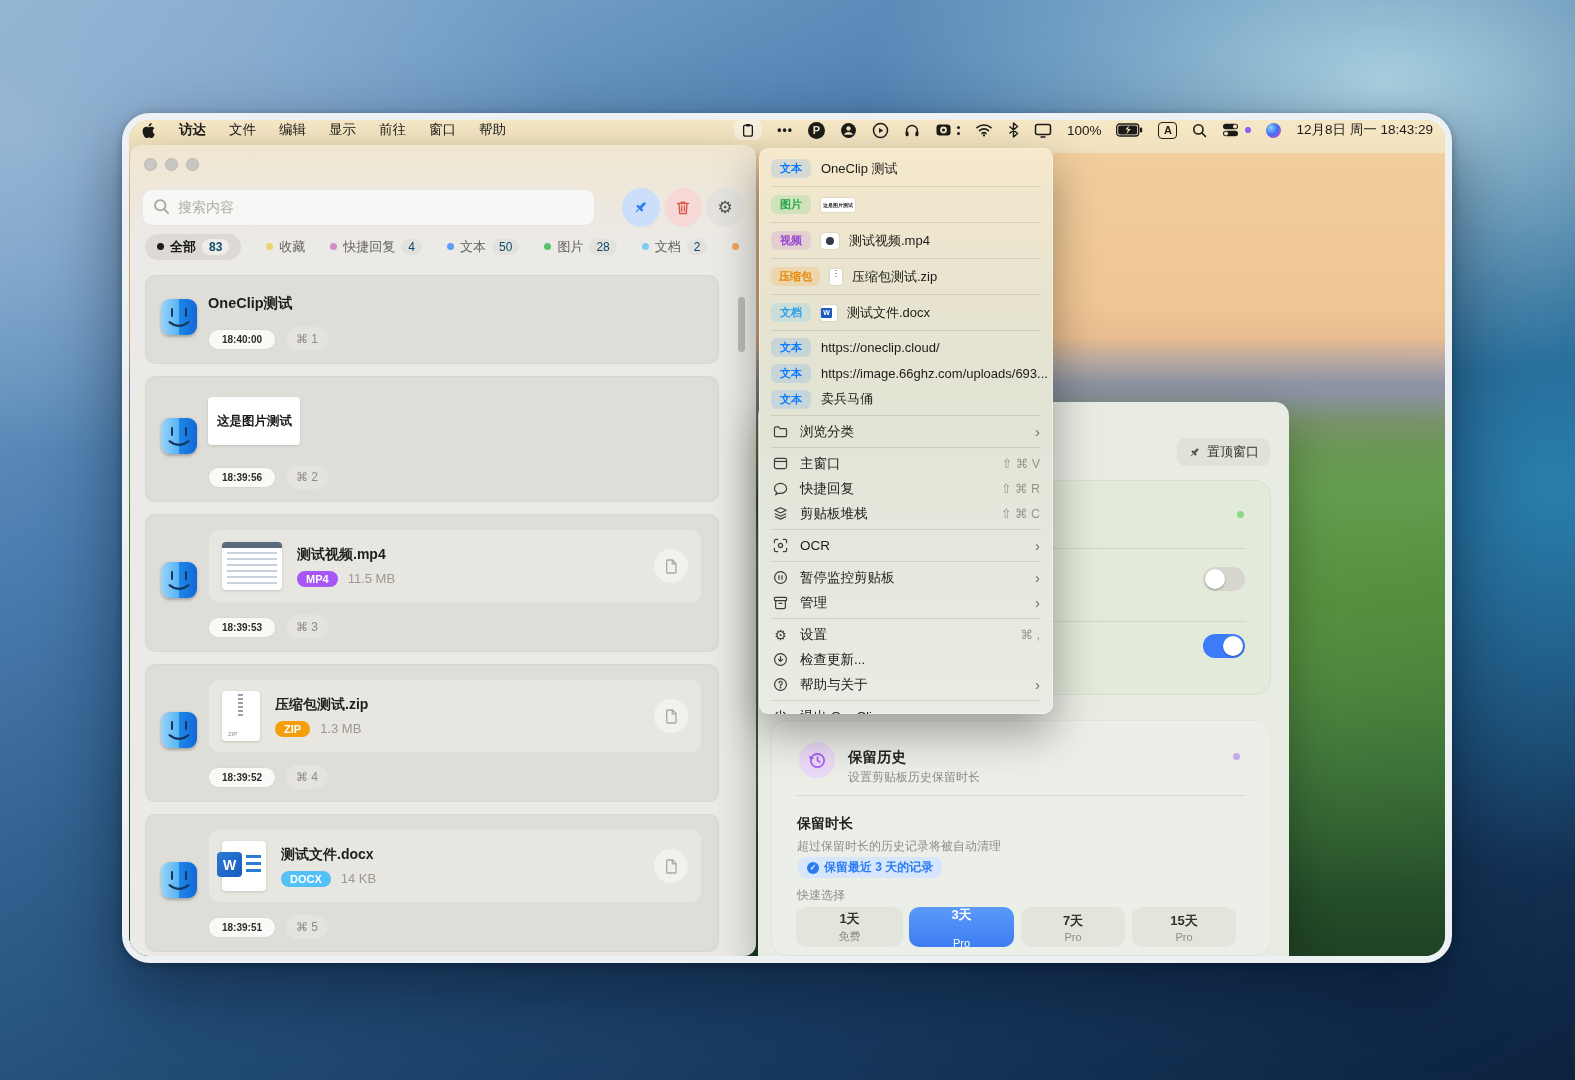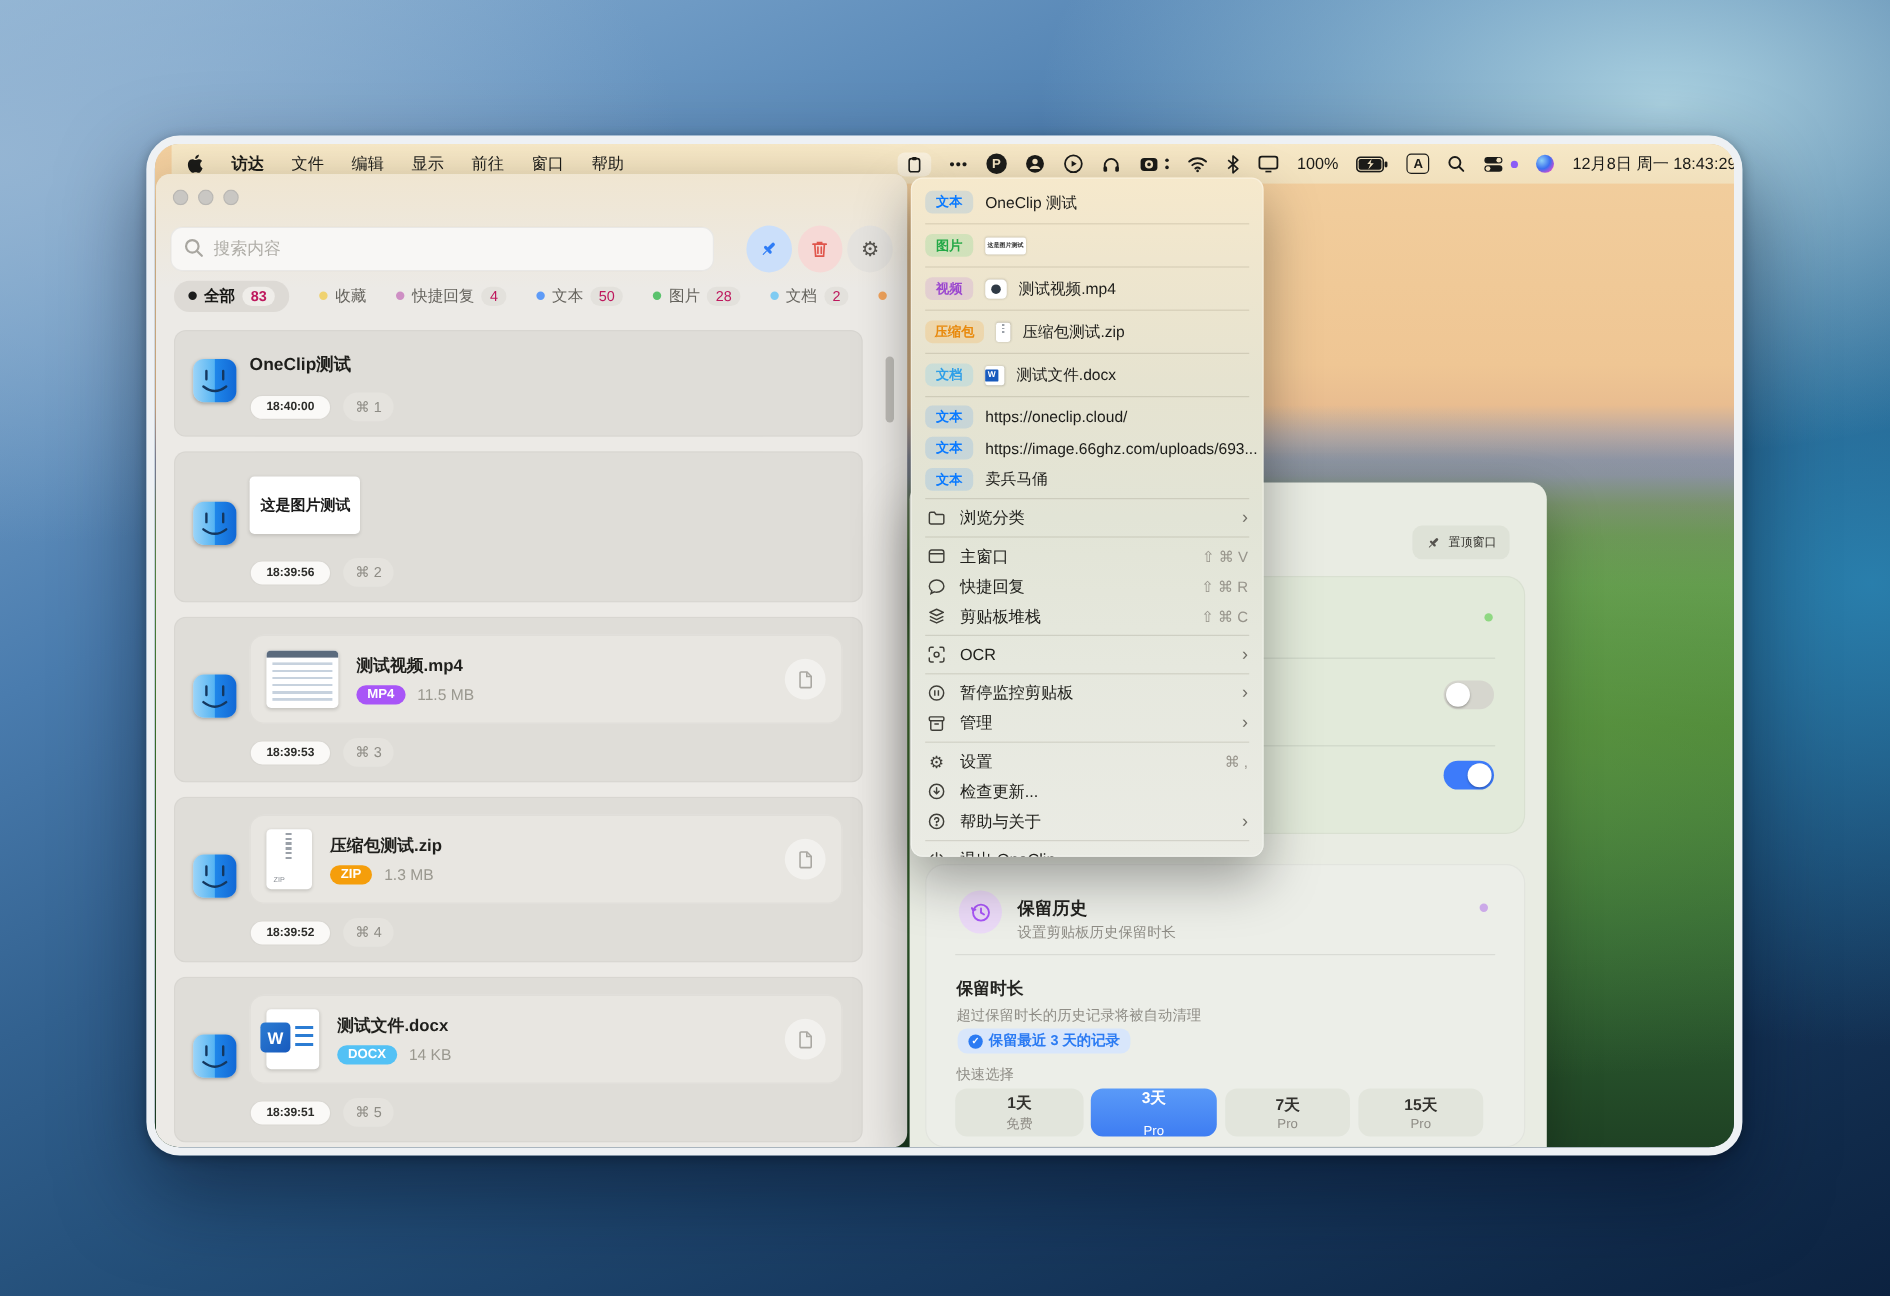--- a/index.html
+++ b/index.html
@@ -18,22 +18,22 @@
     border:7px solid #EEF1F4; border-radius:28px;
     box-shadow:0 30px 70px rgba(4,14,34,.5), 0 2px 10px rgba(0,0,0,.3); }
   .screen { position:relative; width:100%; height:100%; border-radius:20px; overflow:hidden; }
   .wallpaper { position:absolute; inset:0;
     background:
       radial-gradient(60% 10% at 46% 46%, rgba(25,55,28,.5), rgba(25,55,28,0) 70%),
       radial-gradient(120% 55% at 72% 60%, rgba(118,168,88,.5), rgba(118,168,88,0) 62%),
       linear-gradient(180deg,#F2CF9F 0%,#F0C997 14%,#EFC694 22%,#E9BD90 26%,#B7A7A4 29%,#8F93A8 31.5%,#8B90A4 33%,#79906F 36%,#6A9457 39%,#5F9A4B 44%,#52903F 50%,#44822F 58%,#3A7631 67%,#2F6530 78%,#27522B 90%,#1F4224 100%); }
 
   
-  .menubar { position:absolute; left:14px; top:0; width:100%; height:33px;
-    background:linear-gradient(180deg,#F6E8C7,#F1E0BC); display:flex; align-items:center;
+  .menubar { position:absolute; left:0; top:0; width:100%; height:33px;
+    background:linear-gradient(180deg,#F6E8C7,#F1E0BC); display:flex; align-items:flex-start;
     padding:0 12px; color:#1b1b18; font-size:13.5px; }
   .mb-left { display:flex; align-items:center; gap:23px; }
   .mb-left .app-name { font-weight:bold; }
   .mb-right { margin-left:auto; display:flex; align-items:center; gap:15px; }
   .mi { display:flex; align-items:center; justify-content:center; height:20px; }
   .mi svg { display:block; }
   .oneclip-tray { background:rgba(255,255,255,.42); border-radius:6px; padding:2px 7px; }
   .dots3 { font-size:12px; letter-spacing:1px; font-weight:bold; }
   .circle-app { width:17px; height:17px; border-radius:50%; background:#1d1d1a; color:#F3E3C1;
     font-size:11px; font-weight:bold; display:flex; align-items:center; justify-content:center; }
@@ -63,21 +63,21 @@
   .round-btn { width:39px; height:39px; border-radius:50%; border:none; cursor:pointer;
     display:flex; align-items:center; justify-content:center; }
   .btn-pin { background:#CBDFFA; margin-left:27px; }
   .btn-trash { background:#F6D9D6; margin-left:5px; }
   .btn-gear { background:#E5E3DF; margin-left:4px; color:#55534e; font-size:17px; }
 
   .chips { position:absolute; left:15px; top:88px; width:604px; height:27px; display:flex;
     align-items:center; gap:25px; overflow:hidden; white-space:nowrap; }
   .chip { display:flex; align-items:center; gap:6px; font-size:13px; color:#65635d; flex:none; cursor:pointer; }
   .chip .dot { width:7px; height:7px; border-radius:50%; flex:none; }
-  .chip .cnt { background:#E3E1DC; border-radius:9px; padding:1px 7px; font-size:12px; color:#be185d; }
+  .chip .cnt { background:#E3E1DC; border-radius:9px; padding:1px 7px; font-size:12px; color:#0c4a6e; }
   .chip.sel { background:#DDDAD5; border-radius:15px; padding:4px 12px; color:#161614; font-weight:bold; }
   .chip.sel .cnt { background:#EFEDE9; }
   .chip:nth-child(1) .dot{background:#1c1c1c}.chip:nth-child(2) .dot{background:#EFD270}
   .chip:nth-child(3) .dot{background:#CE8FC4}.chip:nth-child(4) .dot{background:#5E9BF7}
   .chip:nth-child(5) .dot{background:#5BC26D}.chip:nth-child(6) .dot{background:#7FCBF2}
   .chip:nth-child(7) .dot{background:#F2A45C}
 
   .cliplist { position:absolute; left:15px; top:130px; width:574px; bottom:0; display:flex;
     flex-direction:column; gap:12px; }
   .scrollthumb { position:absolute; right:11px; top:152px; width:7px; height:55px; background:#BEBCB7; border-radius:4px; }
@@ -151,21 +151,21 @@
     color:#21211d; cursor:pointer; }
   .mrow .mico { width:17px; display:flex; justify-content:center; color:#3f3e38; flex:none; }
   .mrow .acc { margin-left:auto; font-size:12.5px; color:#97948b; }
   .mrow .chev { margin-left:auto; font-size:15px; color:#6e6c64; line-height:1; }
 
   
   .settings { position:absolute; left:629px; top:282px; width:531px; height:554px;
     background:#E9ECE3; border-radius:14px 14px 0 0; box-shadow:0 18px 45px rgba(0,0,0,.3); overflow:hidden; }
   .pin-top-btn { position:absolute; left:419px; top:36px; height:28px; padding:0 11px;
     background:#DEE2D7; border:none; border-radius:8px; display:flex; align-items:center; gap:6px;
-    font-size:10px; color:#33322e; cursor:pointer; font-family:"Liberation Sans",sans-serif; }
+    font-size:13px; color:#33322e; cursor:pointer; font-family:"Liberation Sans",sans-serif; }
   .scard { position:absolute; border-radius:16px; border:1px solid rgba(0,0,0,.04); }
   .scard-a { left:13px; top:78px; width:500px; height:215px; background:#E2EADA; }
   .scard-b { left:13px; top:318px; width:500px; height:236px; background:#ECEEE8; }
   .acc-dot { position:absolute; width:7px; height:7px; border-radius:50%; }
   .sdiv { position:absolute; left:24px; right:24px; height:1px; background:rgba(0,0,0,.08); }
   .toggle { position:absolute; width:42px; height:24px; border-radius:12px; cursor:pointer; }
   .toggle .knob { position:absolute; top:2px; width:20px; height:20px; border-radius:50%; background:#fff;
     box-shadow:0 1px 2px rgba(0,0,0,.3); }
   .tg-off { background:#D6D6CE; } .tg-off .knob { left:2px; }
   .tg-on { background:#3D7BFA; } .tg-on .knob { right:2px; }

